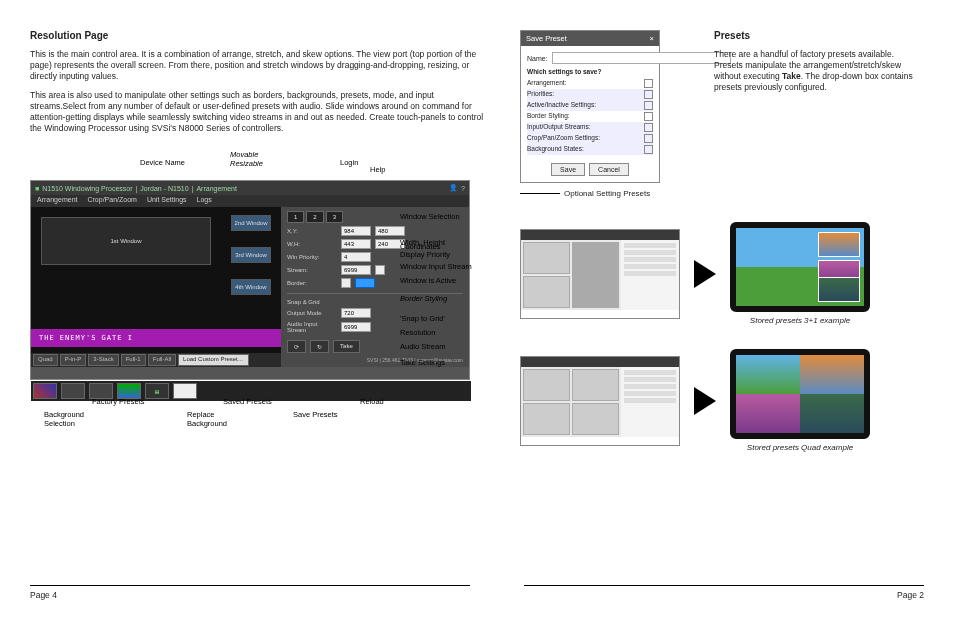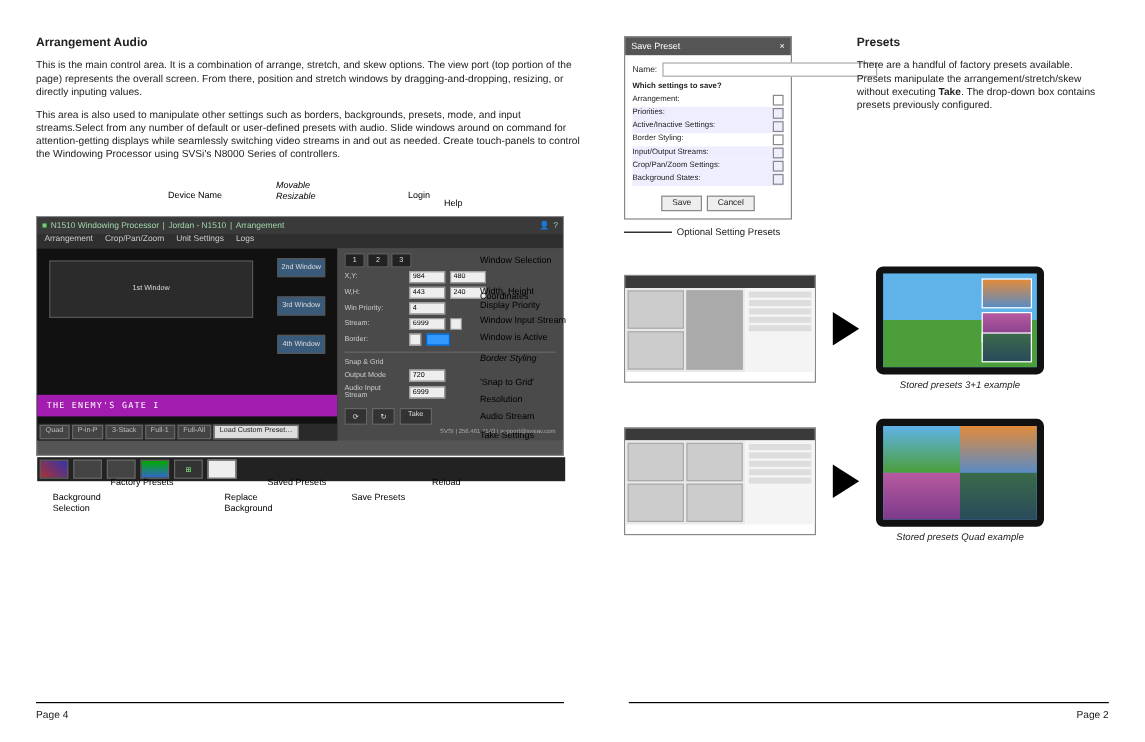--- a/index.html
+++ b/index.html
@@ -75,21 +75,21 @@
   .footer.left { left: 30px; }
   .footer.right { right: 30px; }
   hr.ft { border: none; border-top: 1px solid #000; margin-bottom: 4px; }
 </style>
 </head>
 <body>
 
 <div class="page-wrap">
 
   <div class="col col-left">
-    <h4>Arrangement Audio</h4>
+    <h4>Resolution Page</h4>
     <p>This is the main control area. It is a combination of arrange, stretch, and skew options. The view port (top portion of the page) represents the overall screen. From there, position and stretch windows by dragging-and-dropping, resizing, or directly inputing values.</p>
     <p>This area is also used to manipulate other settings such as borders, backgrounds, presets, mode, and input streams.Select from any number of default or user-defined presets with audio. Slide windows around on command for attention-getting displays while seamlessly switching video streams in and out as needed. Create touch-panels to control the Windowing Processor using SVSi's N8000 Series of controllers.</p>
 
     <div class="callout" style="left:110px; top:128px;">Device Name</div>
     <div class="callout" style="left:200px; top:120px; white-space:pre;font-style:italic;">Movable
 Resizable</div>
     <div class="callout" style="left:310px; top:128px;">Login</div>
     <div class="callout" style="left:340px; top:135px;">Help</div>
 
     <div class="app-mock">

